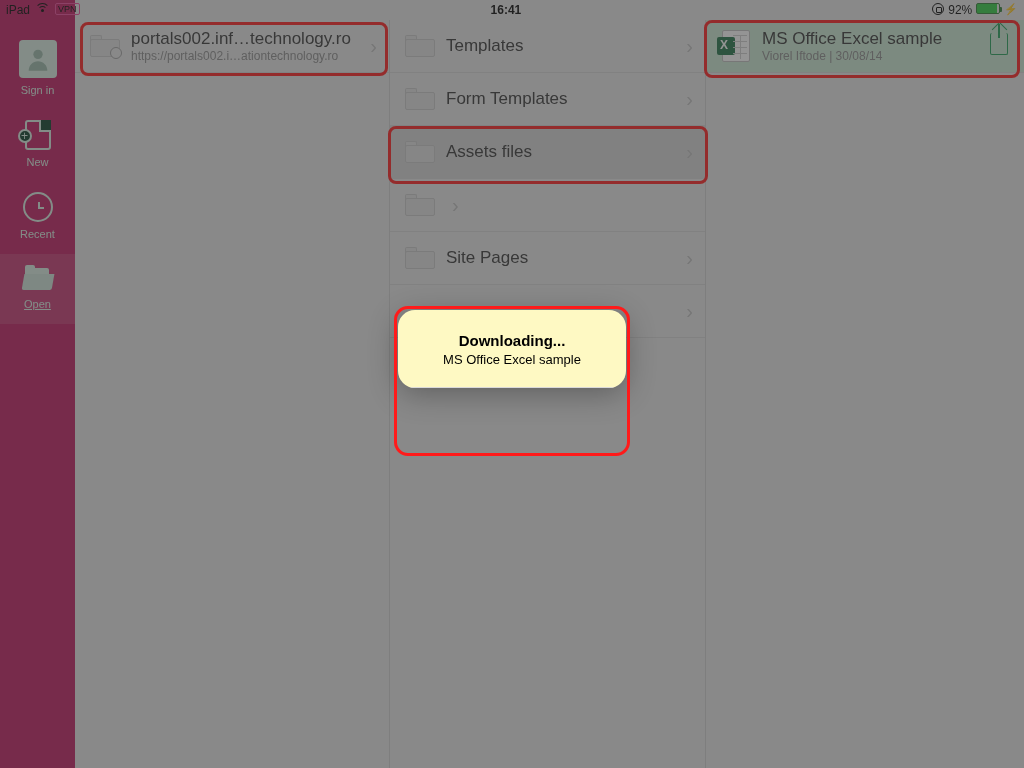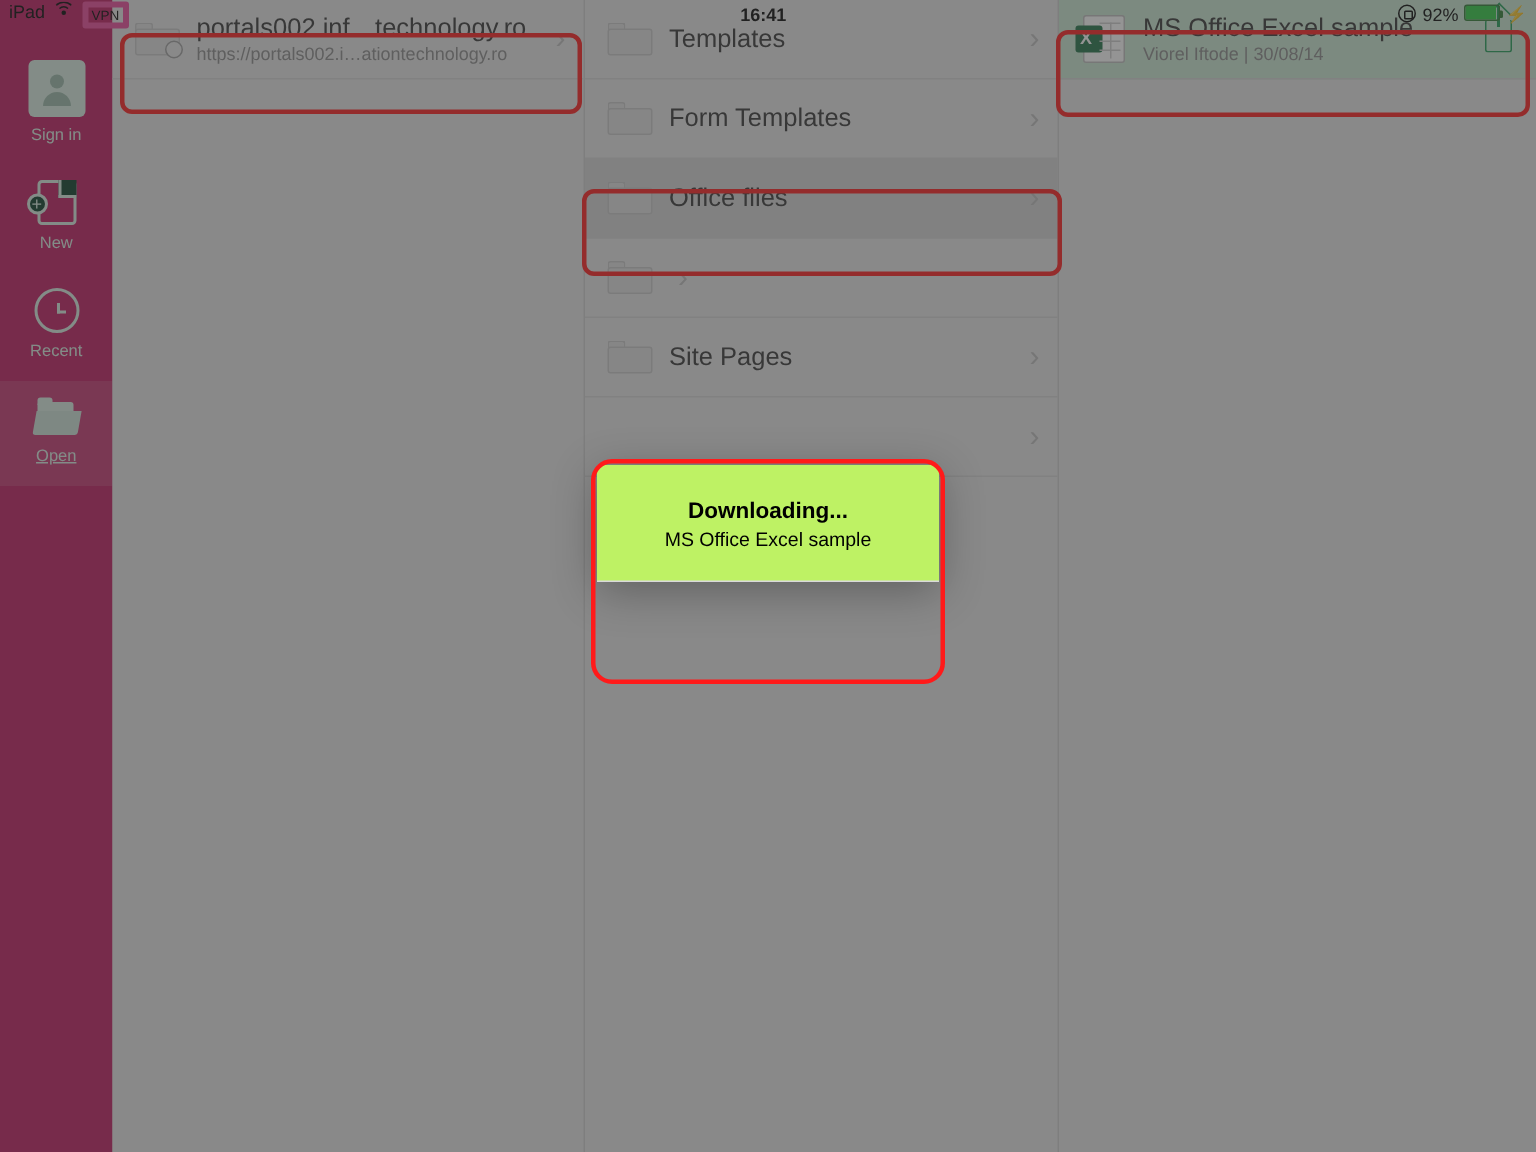--- a/index.html
+++ b/index.html
@@ -7,21 +7,21 @@
   body { position: relative; background: #e7e7e7; }
 
   
   .status-bar {
     position: absolute; top: 0; left: 0; right: 0; height: 20px;
     display: flex; align-items: center; justify-content: space-between;
     padding: 0 6px; font-size: 12px; color: #000; z-index: 5;
   }
   .status-left { display: flex; align-items: flex-start; gap: 5px; }
   .status-right { display: flex; align-items: flex-start; gap: 4px; }
-  .vpn-box { border: 4px solid #ec4899; border-radius: 2px; font-size: 9px; padding: 0 2px; line-height: 10px; }
+  .vpn-box { border: 1px solid #ec4899; border-radius: 2px; font-size: 9px; padding: 0 2px; line-height: 10px; }
   .battery {
     width: 24px; height: 11px; border: 1px solid #2e7d32; border-radius: 2px;
     position: relative; background: linear-gradient(to right, #2ecc40 0%, #2ecc40 92%, transparent 92%);
   }
   .battery::after { content: ""; position: absolute; right: -3px; top: 3px; width: 2px; height: 5px; background: #2e7d32; border-radius: 0 1px 1px 0; }
   .lock-rotate { display:inline-block; width:12px; height:12px; border:1px solid #000; border-radius:50%; position:relative;}
   .lock-rotate::after{content:"";position:absolute;left:3px;top:3px;width:4px;height:4px;border:1px solid #000;border-radius:1px;}
 
   
   .app { position: absolute; top: 0; left: 0; right: 0; bottom: 0; display: flex; }
@@ -40,21 +40,21 @@
     width: 30px; height: 30px; border: 2px solid #d9eee3; border-radius: 50%;
     display: flex; align-items: center; justify-content: center; margin: 0 auto 6px;
     color: #d9eee3; font-size: 17px; line-height: 1;
   }
   .folder-open-icon { width:30px;height:22px;margin:4px auto 8px;position:relative;}
   .folder-open-icon .back{position:absolute;left:2px;top:0;width:24px;height:18px;background:#d9eee3;border-radius:2px 2px 0 0;}
   .folder-open-icon .tab{position:absolute;left:2px;top:-3px;width:10px;height:5px;background:#d9eee3;border-radius:2px 2px 0 0;}
   .folder-open-icon .front{position:absolute;left:0;top:6px;width:30px;height:16px;background:#cfe5d9;border-radius:0 0 2px 2px;transform:skewX(-10deg);}
 
   
-  .content { flex: 1; background: #e7e7e7; display: flex; position: relative; }
+  .content { flex: 1; background: #e7e7e7; display: flex; position: relative; padding-top: 20px; }
   .col { position: relative; }
   .col1 { width: 315px; border-right: 1px solid #cfcfcf; }
   .col2 { width: 316px; border-right: 1px solid #cfcfcf; }
   .col3 { flex: 1; }
 
   .row {
     display: flex; align-items: center; height: 53px; padding: 0 12px 0 12px;
     border-bottom: 1px solid #d6d6d6; position: relative;
   }
   .row .icon-slot { width: 36px; display:flex; align-items:center; justify-content:center; margin-right: 8px;}
@@ -104,21 +104,21 @@
   .hl { position: absolute; border: 3px solid #ff1a1a; border-radius: 8px; pointer-events: none; z-index: 20; }
 
   
   .dim {
     position: absolute; inset: 0; background: rgba(60,60,60,0.55); z-index: 30;
   }
 
   
   .alert {
     position: absolute; left: 398px; top: 310px; width: 228px;
-    background: #bef264; border-radius: 0; z-index: 40; overflow: hidden;
+    background: #fef9c3; border-radius: 17px; z-index: 40; overflow: hidden;
     box-shadow: 0 6px 30px rgba(0,0,0,0.3);
   }
   .alert-body { padding: 22px 16px 20px; text-align: center; }
   .alert-title { font-size: 15px; font-weight: 600; color:#000; margin-bottom: 3px;}
   .alert-msg { font-size: 13px; color:#000; }
   .alert-sep { height: 1px; background: #d9d9d9; }
   .alert-btn { text-align: center; padding: 12px 0 13px; font-size: 17px; color: #0a7cff; }
 
   .alert-hl {
     position: absolute; left: 394px; top: 306px; width: 236px; height: 150px;
@@ -221,21 +221,21 @@
           <div class="chevron">›</div>
         </div>
         <div class="row selected">
           <div class="icon-slot">
             <div class="folder-icon">
               <div class="tab"></div>
               <div class="body"></div>
             </div>
           </div>
           <div class="labels">
-            <div class="title">Office files</div>
+            <div class="title">Assets files</div>
           </div>
           <div class="chevron">›</div>
         </div>
         <div class="row">
           <div class="icon-slot">
             <div class="folder-icon">
               <div class="tab"></div>
               <div class="body"></div>
             </div>
           </div>

